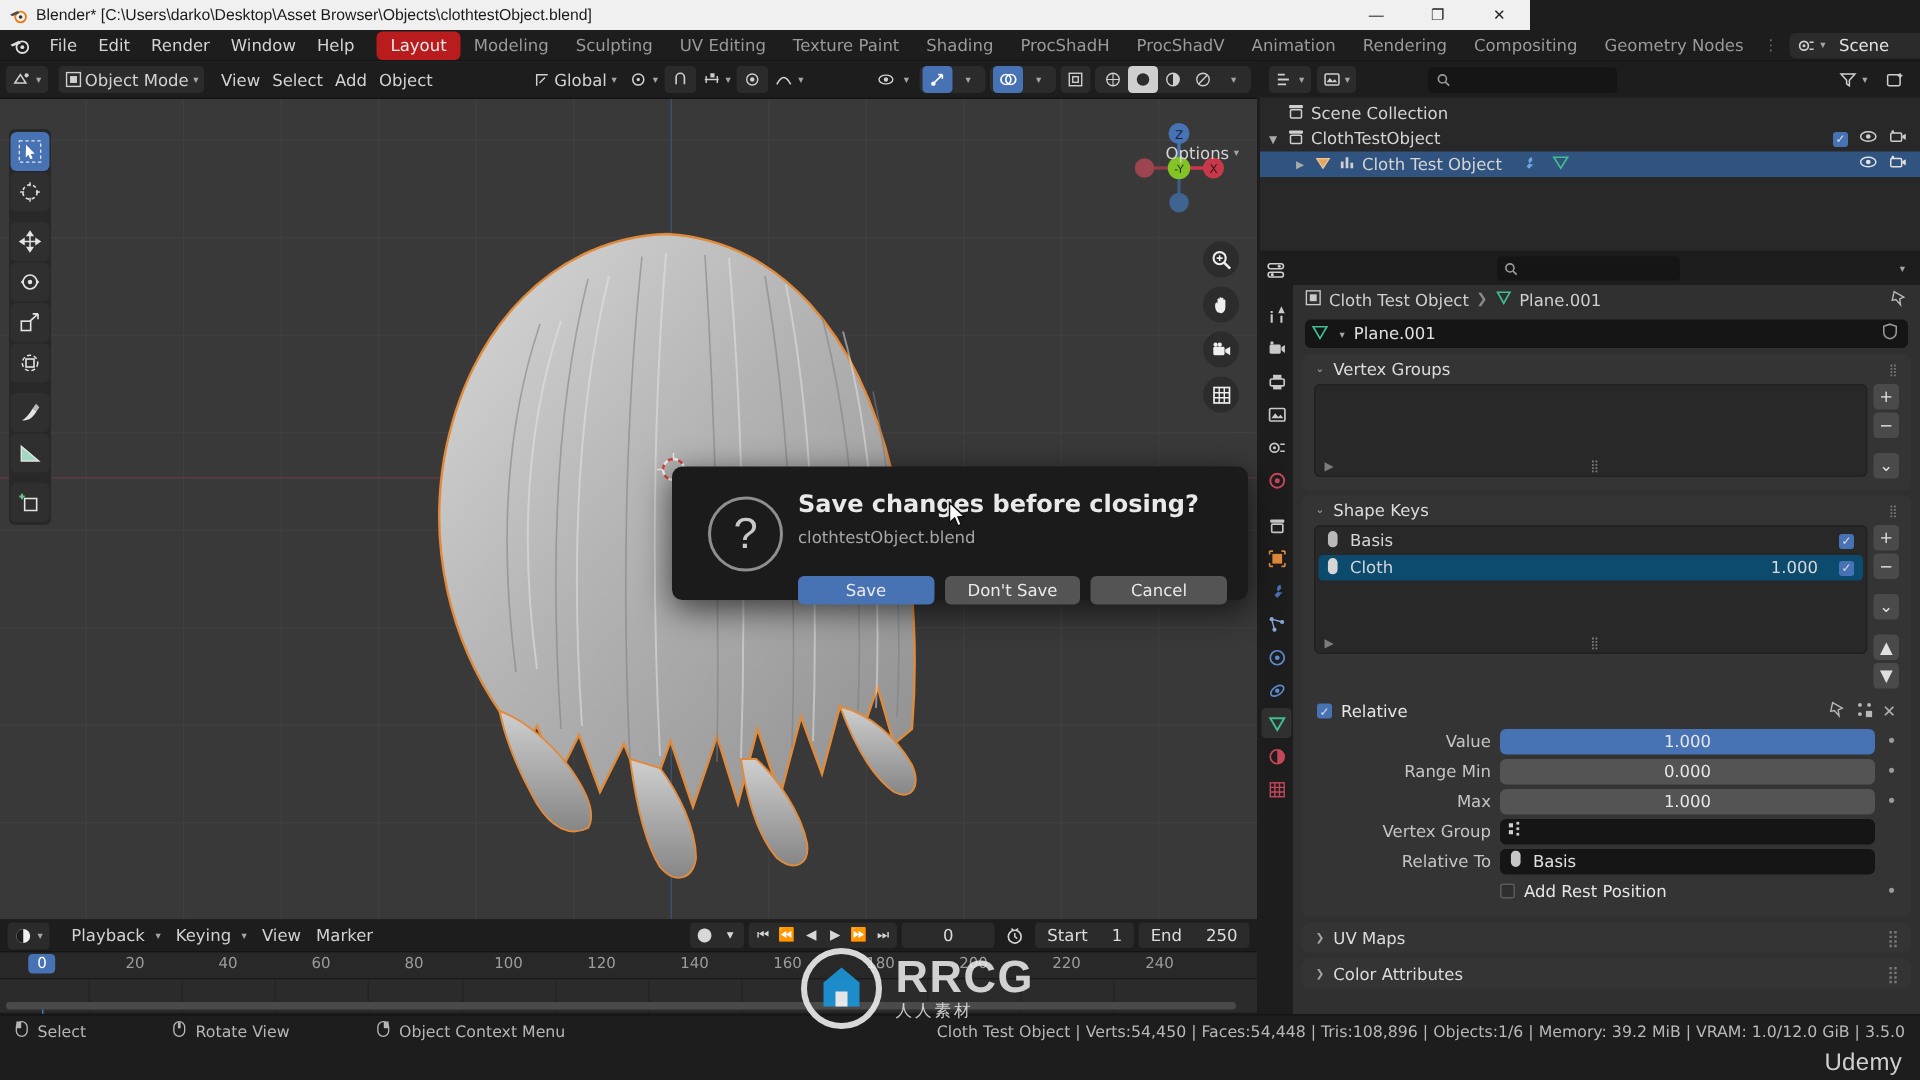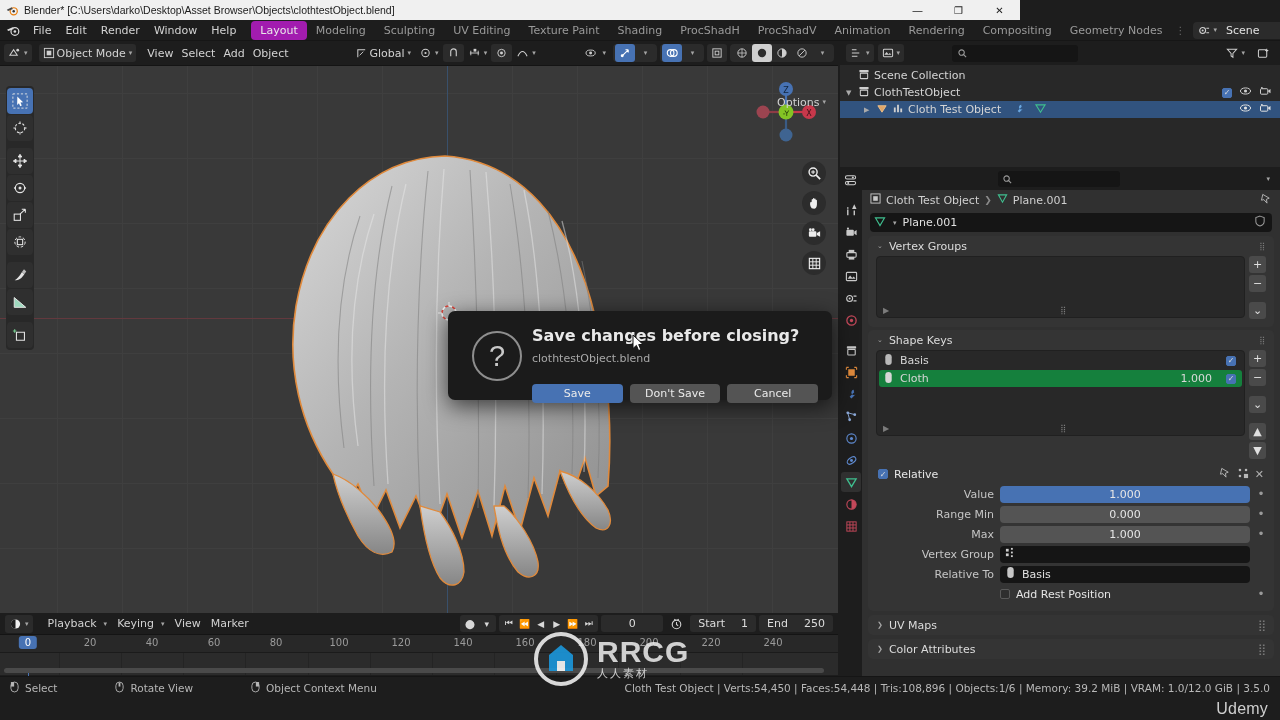--- a/index.html
+++ b/index.html
@@ -39,21 +39,21 @@
     border-bottom: 1px solid #161616;
   }
   .topbar .bicon { width: 18px; height: 16px; display:flex; align-items:center; justify-content:center; margin-right: 5px;}
   .menuitem {
     padding: 2px 7px; color: #d3d3d3; font-size: 11px; border-radius: 3px; white-space: nowrap;
   }
   .wstabs { display: flex; align-items: center; margin-left: 8px; }
   .wstab {
     padding: 3px 9px; color: #9a9a9a; font-size: 11px; border-radius: 4px; white-space: nowrap;
   }
-  .wstab.active { background: #a21caf; color: #e9e9e9; }
+  .wstab.active { background: #b91c1c; color: #e9e9e9; }
   .topbar-right { margin-left: auto; display: flex; align-items: center; gap: 3px; padding-right: 5px; }
   .idblock {
     display: flex; align-items: center; background: #2b2b2b; border-radius: 4px; height: 17px;
     padding: 0 2px;
   }
   .idblock .idicon {
     display: flex; align-items: center; gap: 1px; padding: 0 3px; color: #c6c6c6;
   }
   .idblock .idname {
     min-width: 88px; padding: 0 6px; font-size: 11px; color: #e2e2e2;
@@ -205,21 +205,21 @@
     height: 20px; display:flex; align-items:center; padding: 0 8px; gap: 6px; font-size: 11px; color: #dcdcdc;
   }
   .panel-head .grip { margin-left:auto; color:#787878; font-size: 8px; letter-spacing:1px; line-height:5px;}
   .panel-body { padding: 0 8px 8px 8px; }
   .listbox {
     background: #282828; border: 1px solid #202020; border-radius: 4px; height: 62px; position: relative;
   }
   .listbox.tall { height: 86px; }
   .lrow { height: 17px; display:flex; align-items:center; padding: 0 6px 0 4px; gap:6px; font-size: 11px; color:#d6d6d6;
     margin: 1px 2px; border-radius: 3px; }
-  .lrow.sel { background: #15803d; }
+  .lrow.sel { background: #0c4a6e; }
   .lrow .lval { margin-left:auto; font-size: 11px; color:#d9d9d9; }
   .lrow .lcb { margin-left: 8px; }
   .lfoot { position:absolute; left:0; right:0; bottom:1px; height:12px; display:flex; align-items:center;
     padding: 0 6px; color:#7c7c7c; font-size:8px; }
   .lfoot .ctr { margin: 0 auto; letter-spacing:1px; }
   .listside { display:flex; flex-direction:column; gap: 2px; margin-left: 4px; }
   .sidebtn { width: 17px; height: 17px; background: #4a4a4a; border-radius: 3px;
     display:flex; align-items:center; justify-content:center; color:#e0e0e0; font-size:11px;}
   .sidegap { height: 6px; }
   .rowflex { display:flex; align-items:flex-start; }

